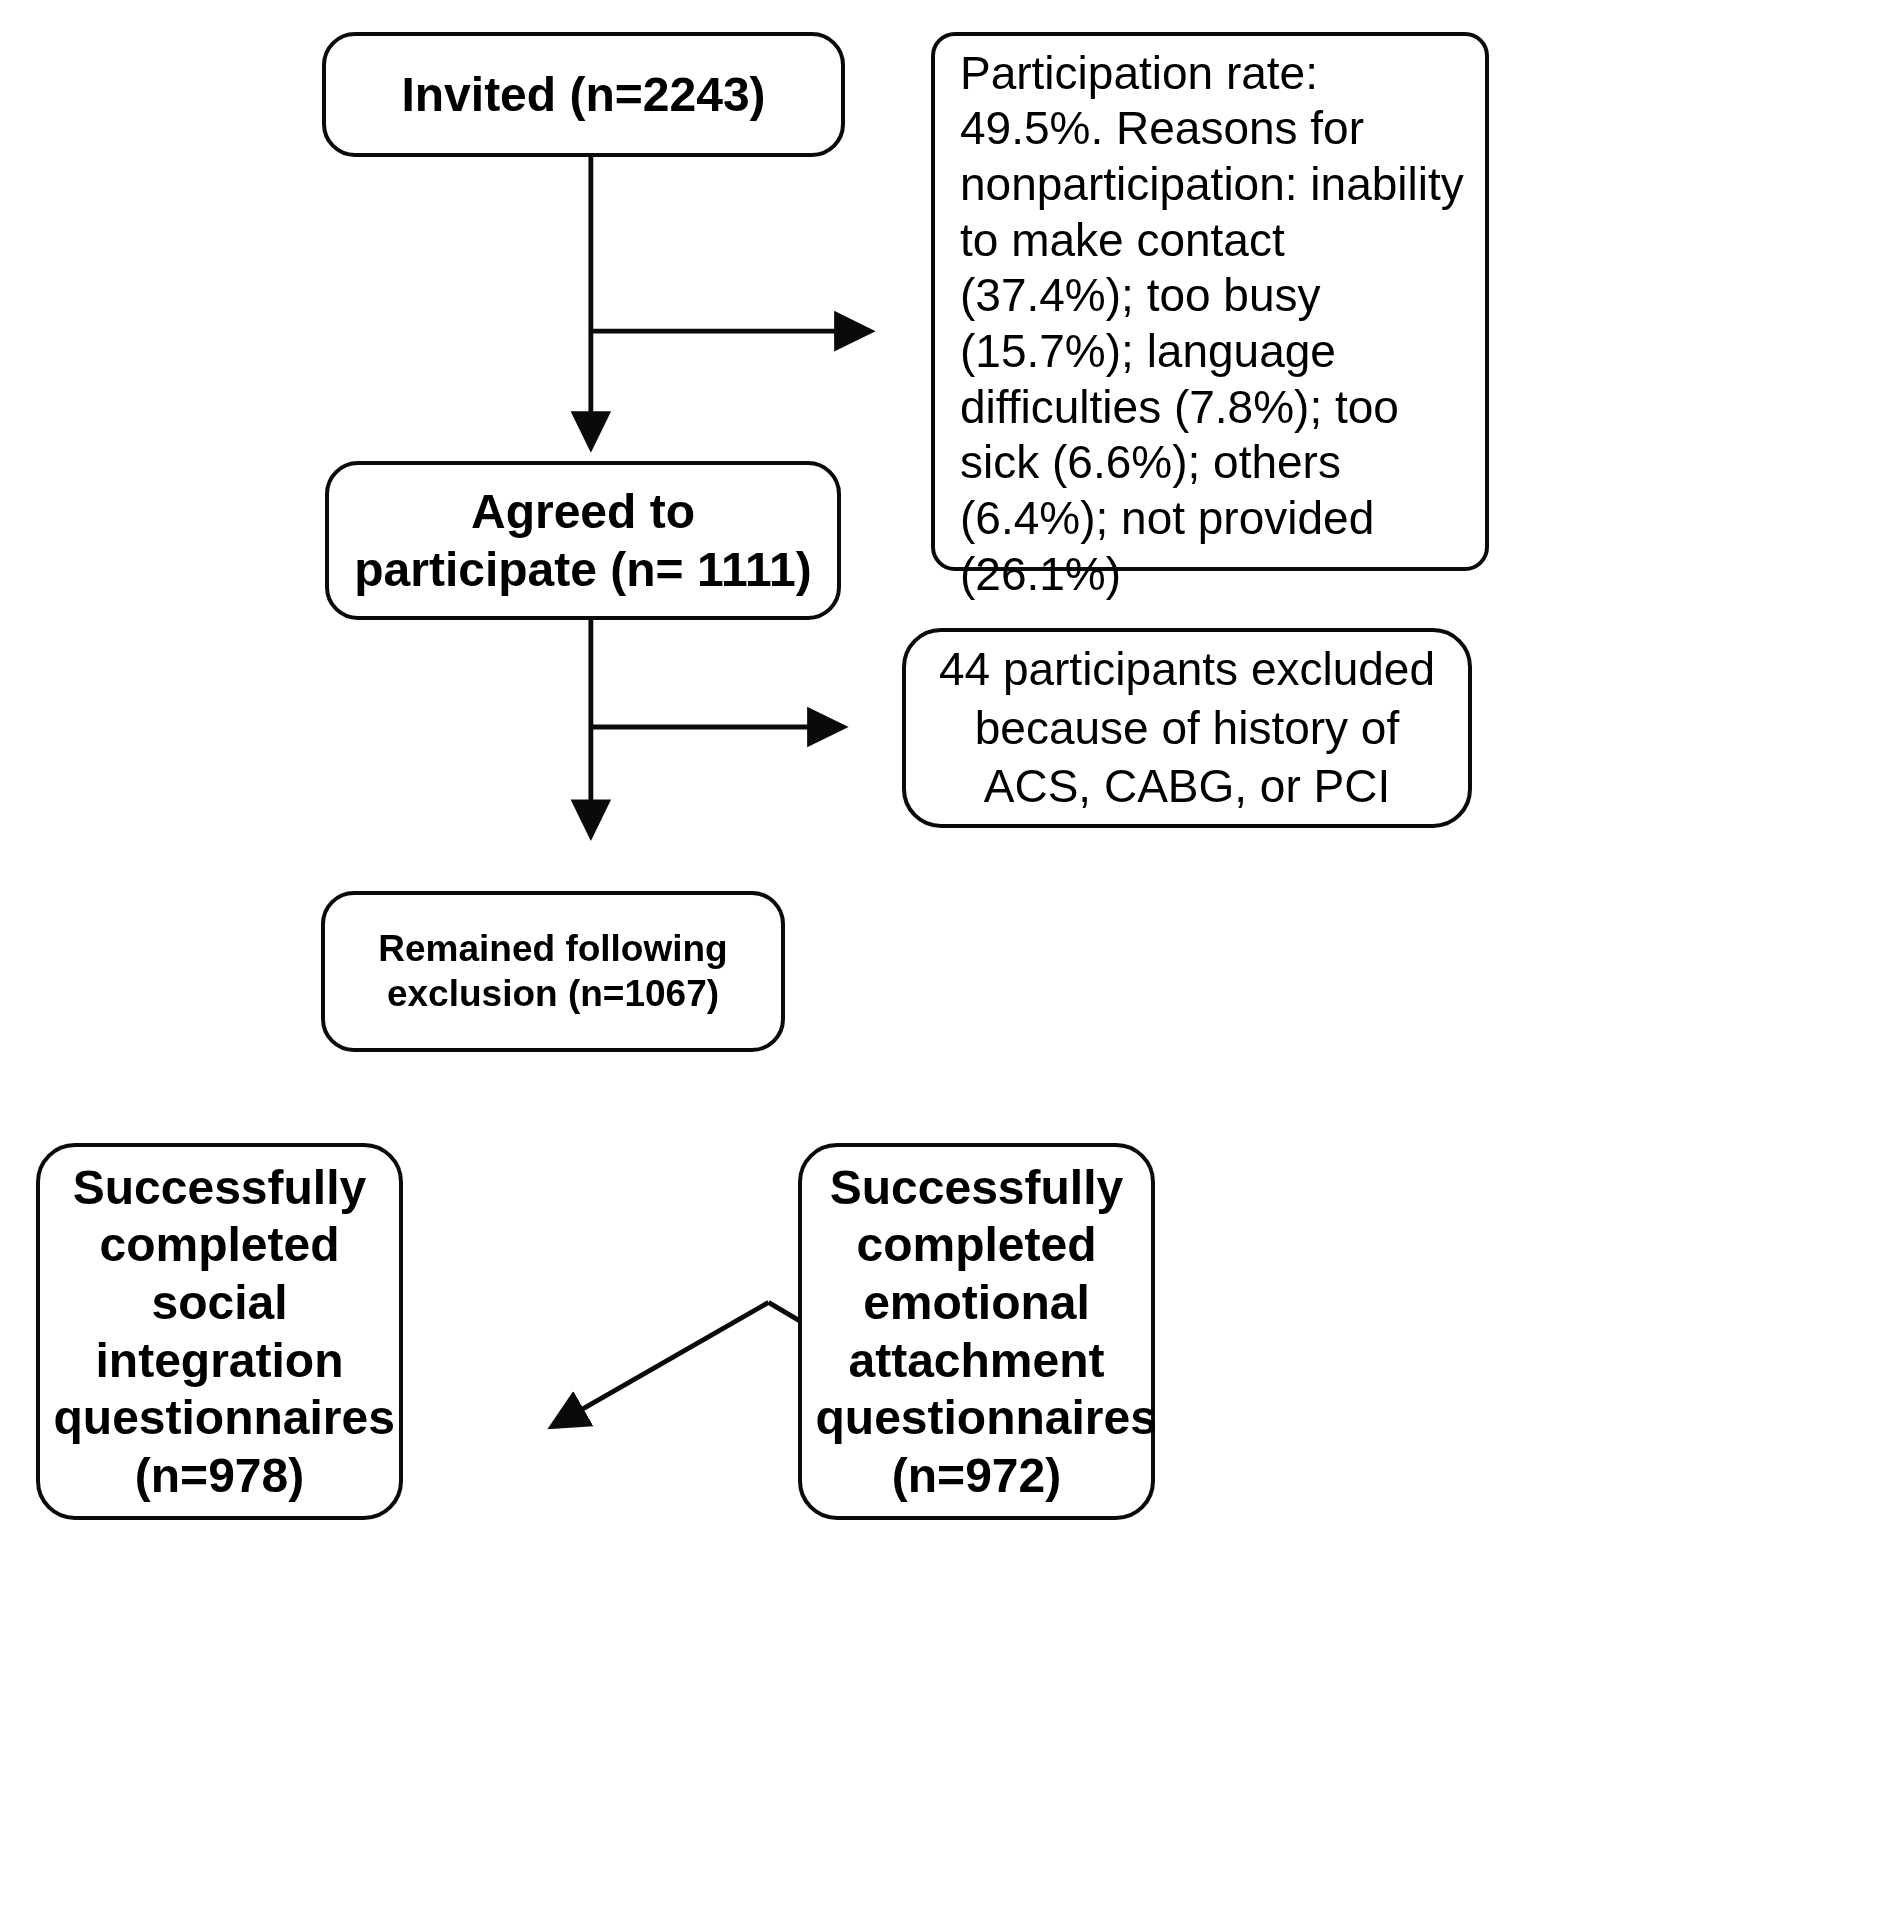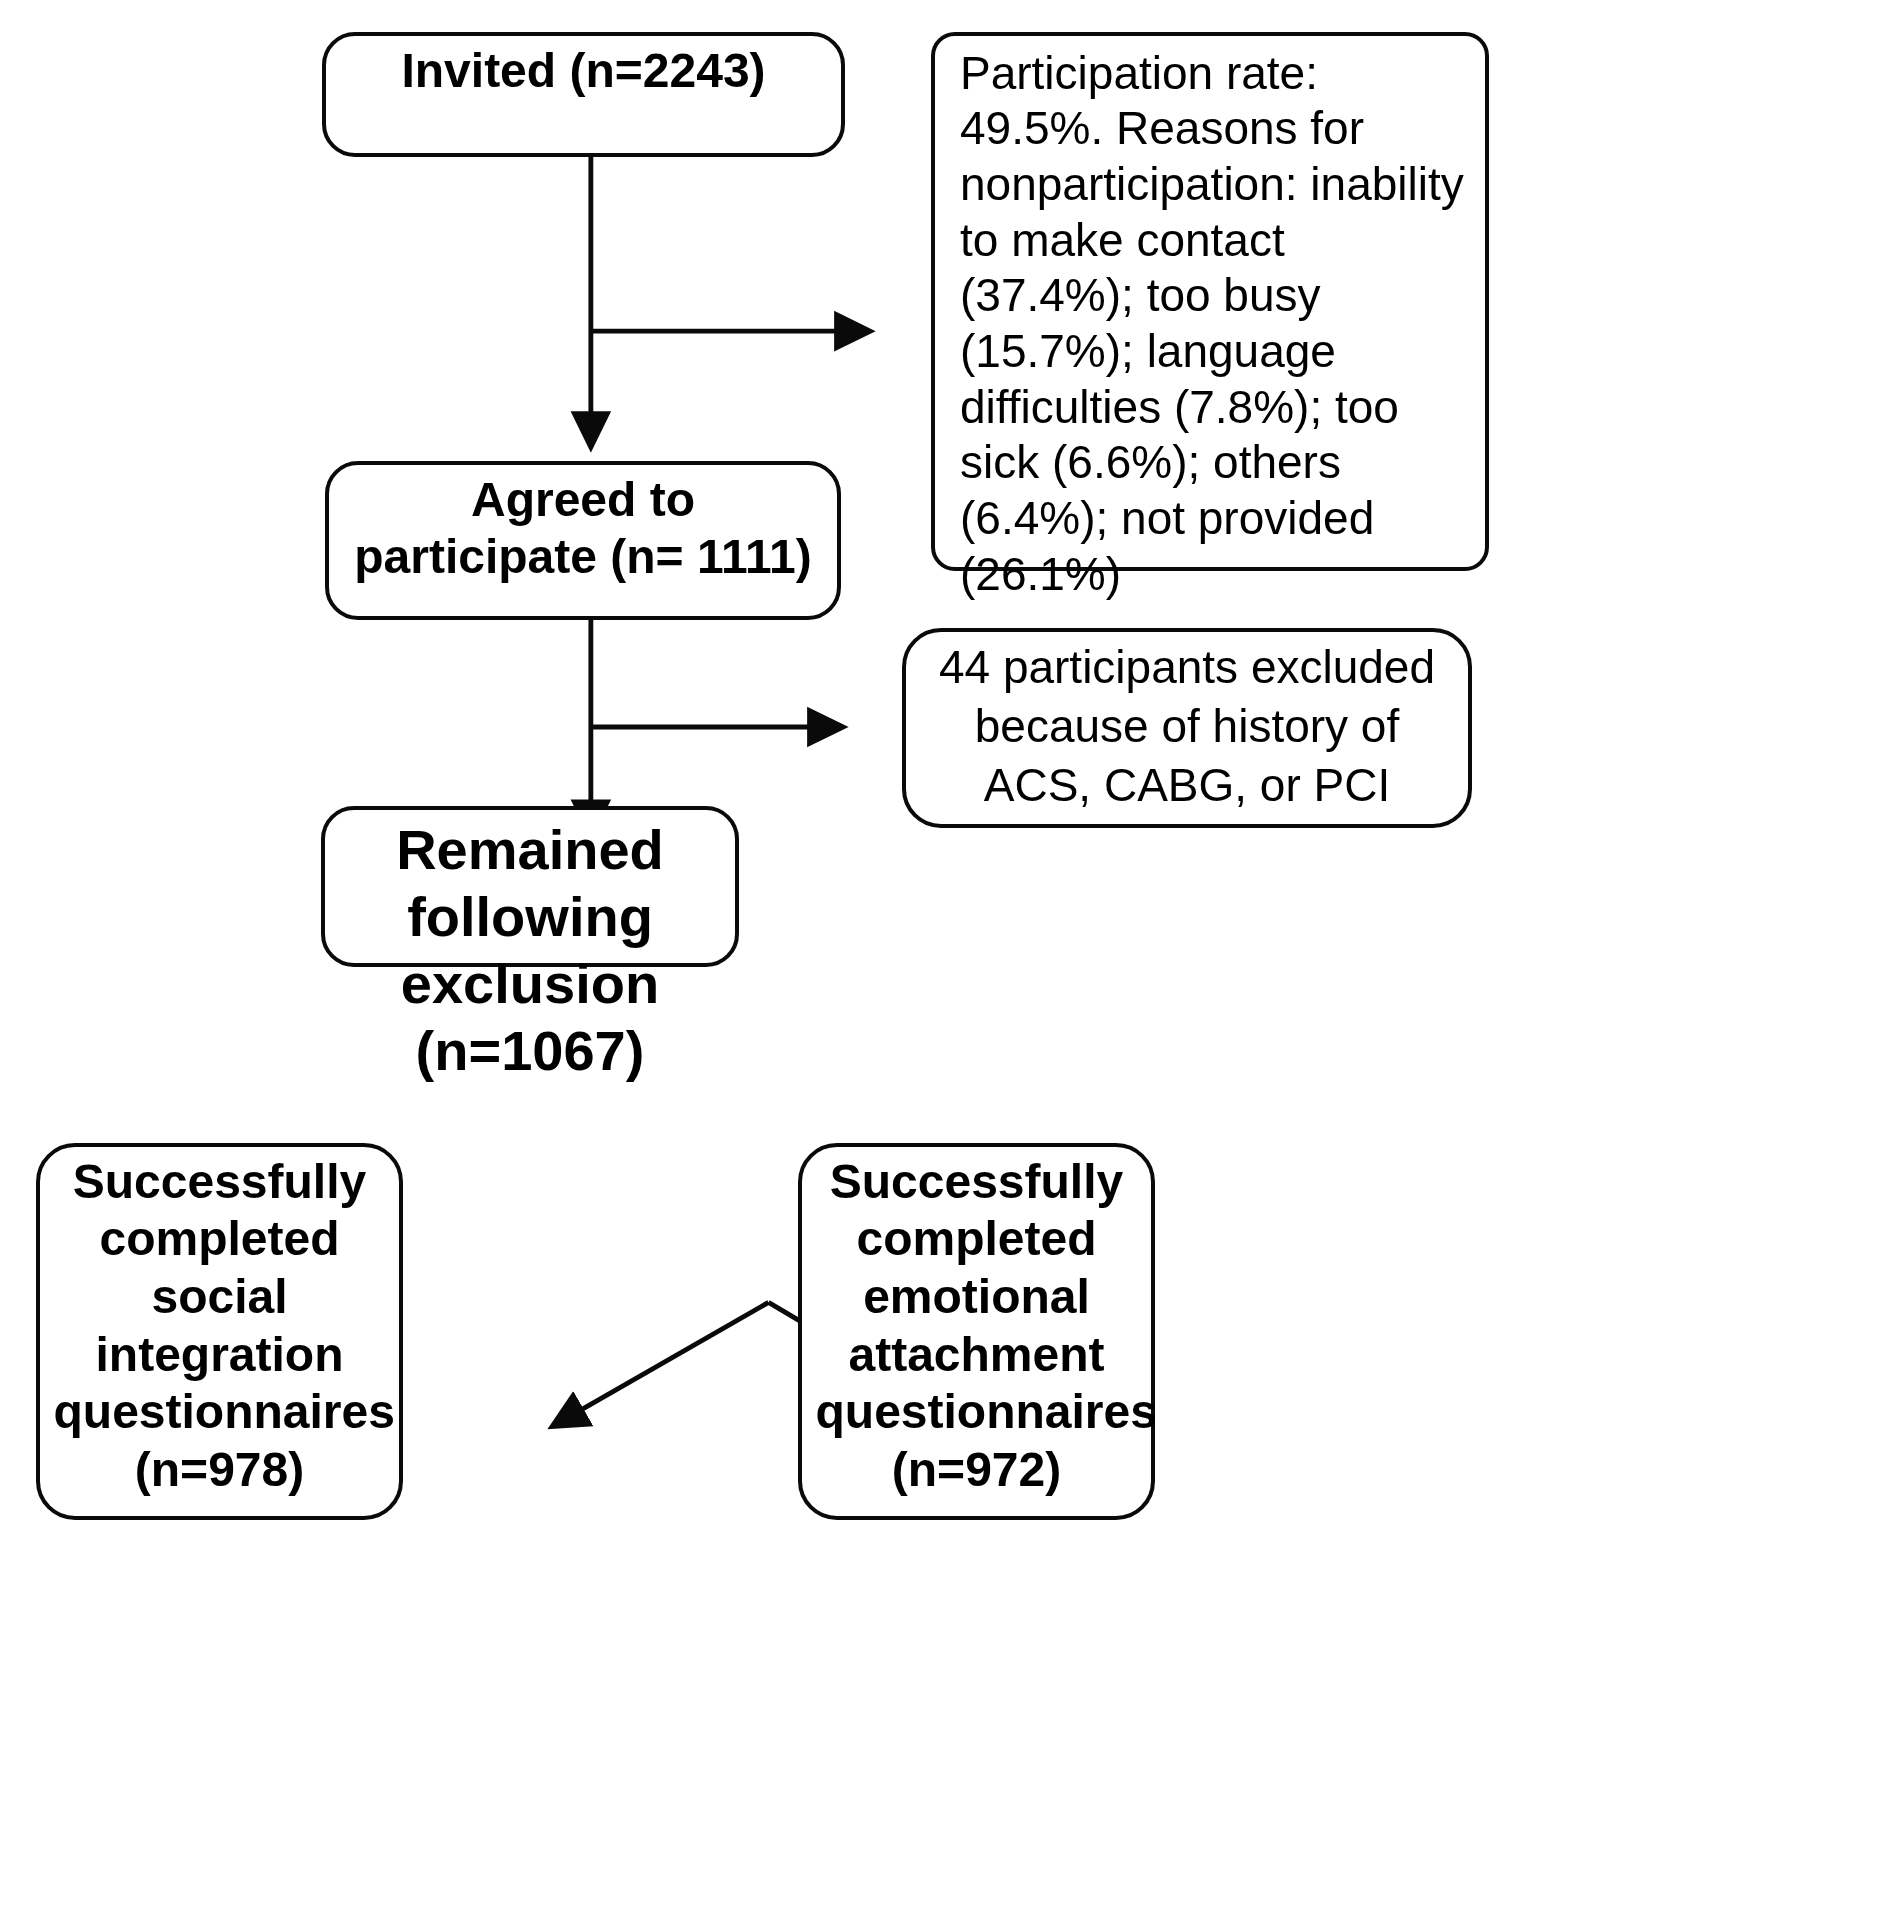--- a/index.html
+++ b/index.html
@@ -27,20 +27,21 @@
     width: 1900px;
     height: 1927px;
   }
   .node {
     position: absolute;
     box-sizing: border-box;
     background: #ffffff;
     border: 4.8px solid #0a0a0a;
     border-radius: 33px;
     display: flex;
+    align-items: center;
     justify-content: center;
     padding: 5.8px 13.5px;
   }
   .node .node-text {
     display: block;
     width: 100%;
     white-space: pre-line;
   }
   .node-bold .node-text {
     font-weight: bold;
@@ -73,22 +74,22 @@
   #node-agreed {
     left: 325px;  top: 461px;  width: 516px; height: 159px;
     font-size: 48px;
   }
   #node-excluded {
     left: 902px;  top: 628px;  width: 570px; height: 200px;
     font-size: 46px;
     border-radius: 39px;
   }
   #node-remained {
-    left: 321px;  top: 806px;  width: 418px; height: 161px;
-    font-size: 56px;
+    left: 321px;  top: 891px;  width: 464px; height: 161px;
+    font-size: 37px;
   }
   #node-social {
     left: 36px;   top: 1143px; width: 367px; height: 377px;
     font-size: 48px;
     border-radius: 39px;
   }
   #node-emotional {
     left: 798px;  top: 1143px; width: 357px; height: 377px;
     font-size: 48px;
     border-radius: 39px;

